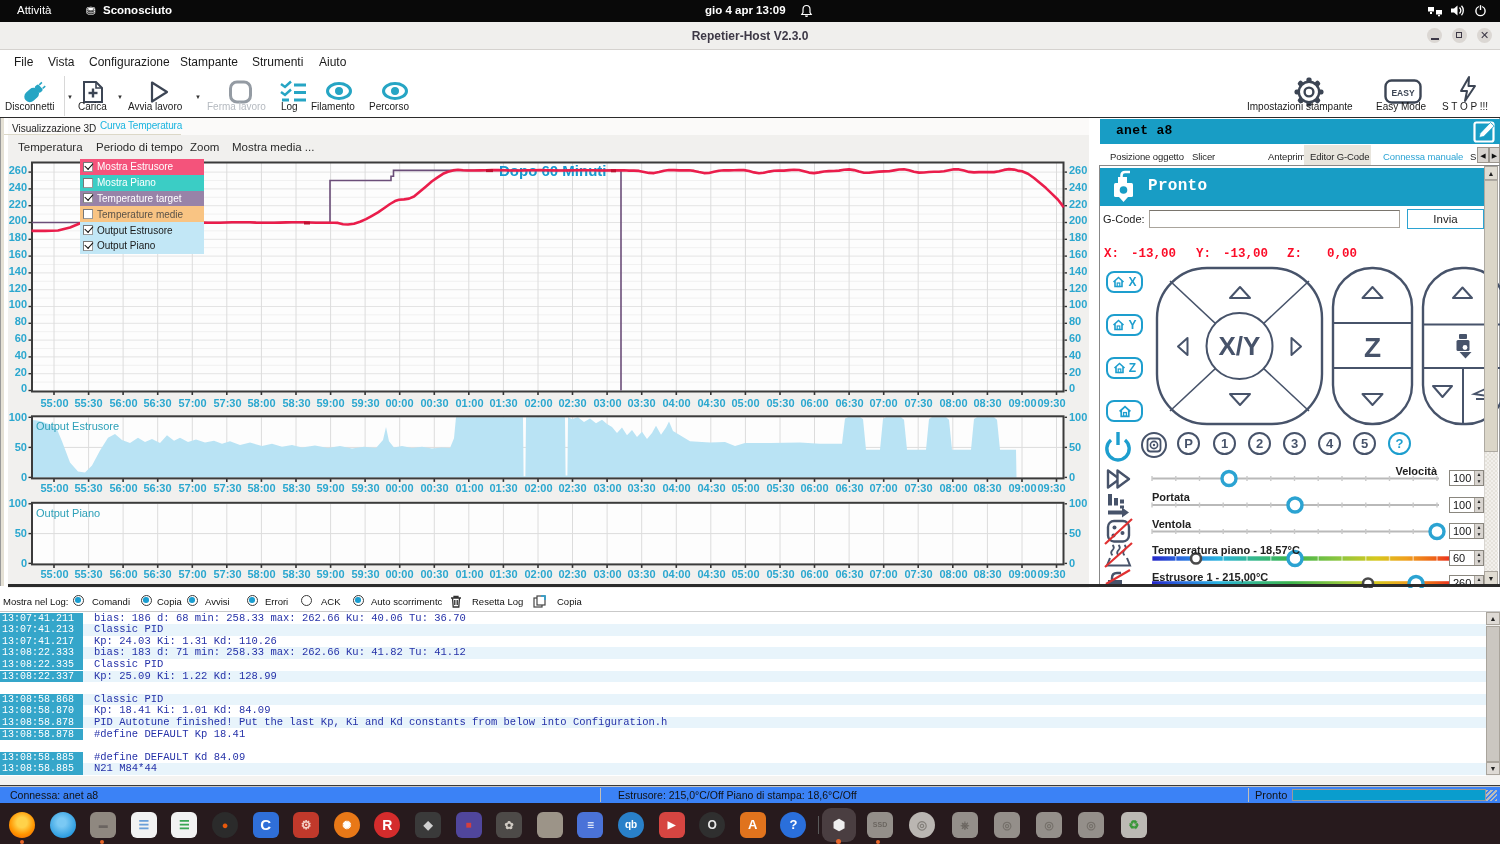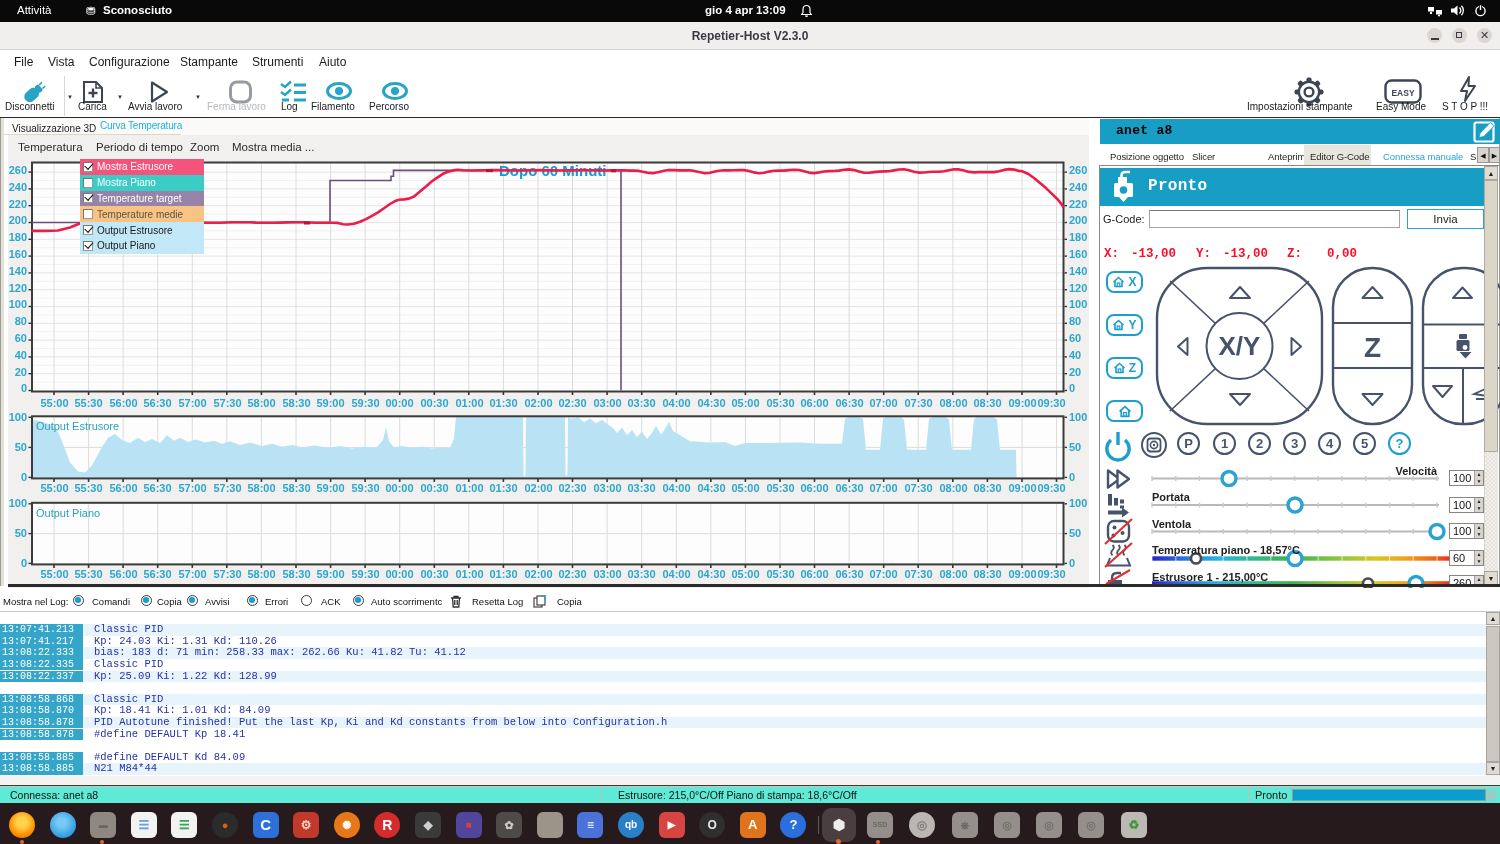--- a/index.html
+++ b/index.html
@@ -24,21 +24,21 @@
 .vbox{position:absolute;left:1449px;width:35px;height:16px;background:#fff;border:1px solid #8a877f;font-size:11px;color:#111;padding-left:3px;line-height:14px}
 .spin{position:absolute;right:0px;top:0px;width:9px;height:14px;background:#d8d4cf;border-left:1px solid #a9a49c;font-size:5px;color:#222;text-align:center;line-height:7px}
 #logbar{position:absolute;left:0;top:592px;width:1500px;height:20px;background:#fff;font-size:9.5px;color:#111}
 .radio{position:absolute;width:11px;height:11px;border-radius:50%;border:1.6px solid #3a3a3a;top:3px}
 .radio.f::after{content:"";position:absolute;left:1.2px;top:1.2px;width:5.6px;height:5.6px;border-radius:50%;background:#1b9ed0}
 .lbl{position:absolute;top:4px;white-space:nowrap}
 #logwrap{position:absolute;left:0;top:612px;width:1500px;height:164px;background:#fff;font-family:"Liberation Mono",monospace;font-size:10.5px}
 .logrow{position:absolute;left:0;width:1486px;height:11.6px;white-space:nowrap}
 .ts{position:absolute;left:0;top:0;width:83px;height:11.6px;background:#35a6ca;color:#fff;padding-left:2px;line-height:11.5px;font-size:10px}
 .lt{position:absolute;left:94px;top:0;color:#2531a8;line-height:11.5px;font-size:10.5px}
-#statusbar{position:absolute;left:0;top:786px;width:1500px;height:17px;background:#5eead4;border-top:1px solid #c9c6c2;font-size:11px;color:#111}
+#statusbar{position:absolute;left:0;top:786px;width:1500px;height:17px;background:#3b82f6;border-top:1px solid #c9c6c2;font-size:11px;color:#111}
 #taskbar{position:absolute;left:0;top:803px;width:1500px;height:41px;background:#271a1d}
 .tic{position:absolute;top:9px;width:26px;height:26px;border-radius:6px}
 .padstroke{fill:none;stroke:#47536a;stroke-width:2.4}
 </style></head><body>
 
 <div id="topbar">
  <span class="abs" style="left:17px;top:4px">Attività</span>
  <span class="abs" style="left:86px;top:4px">⛃</span>
  <span class="abs" style="left:103px;top:4px;font-weight:700">Sconosciuto</span>
  <span class="abs" style="left:705px;top:4px;font-weight:700">gio 4 apr 13:09</span>
@@ -854,20 +854,24 @@
  <span class="lbl" style="left:472px">Resetta Log</span>
  <svg class="abs" style="left:533px;top:3px" width="13" height="13" viewBox="0 0 13 13">
       <rect x="1" y="3" width="8" height="9" fill="#fff" stroke="#444" stroke-width="1.2"></rect>
       <rect x="4" y="1" width="8" height="9" fill="#fff" stroke="#444" stroke-width="1.2"></rect>
       <path d="M8 1 l4 0 0 4" fill="none" stroke="#2ba3d2" stroke-width="1.6"></path>
     </svg>
  <span class="lbl" style="left:557px">Copia</span>
 </div>
 <div class="abs" style="left:0;top:611px;width:1500px;height:1px;background:#c9c9c9"></div>
 <div id="logwrap">
+    <div class="logrow" style="top:0.5px;background:#ffffff">
+      <span class="ts">13:07:41.211</span>
+      <span class="lt">bias: 186 d: 68 min: 258.33 max: 262.66 Ku: 40.06 Tu: 36.70</span>
+    </div>
     <div class="logrow" style="top:12.1px;background:#e8f4fb">
       <span class="ts">13:07:41.213</span>
       <span class="lt">Classic PID</span>
     </div>
     <div class="logrow" style="top:23.7px;background:#ffffff">
       <span class="ts">13:07:41.217</span>
       <span class="lt">Kp: 24.03 Ki: 1.31 Kd: 110.26</span>
     </div>
     <div class="logrow" style="top:35.3px;background:#e8f4fb">
       <span class="ts">13:08:22.333</span>

